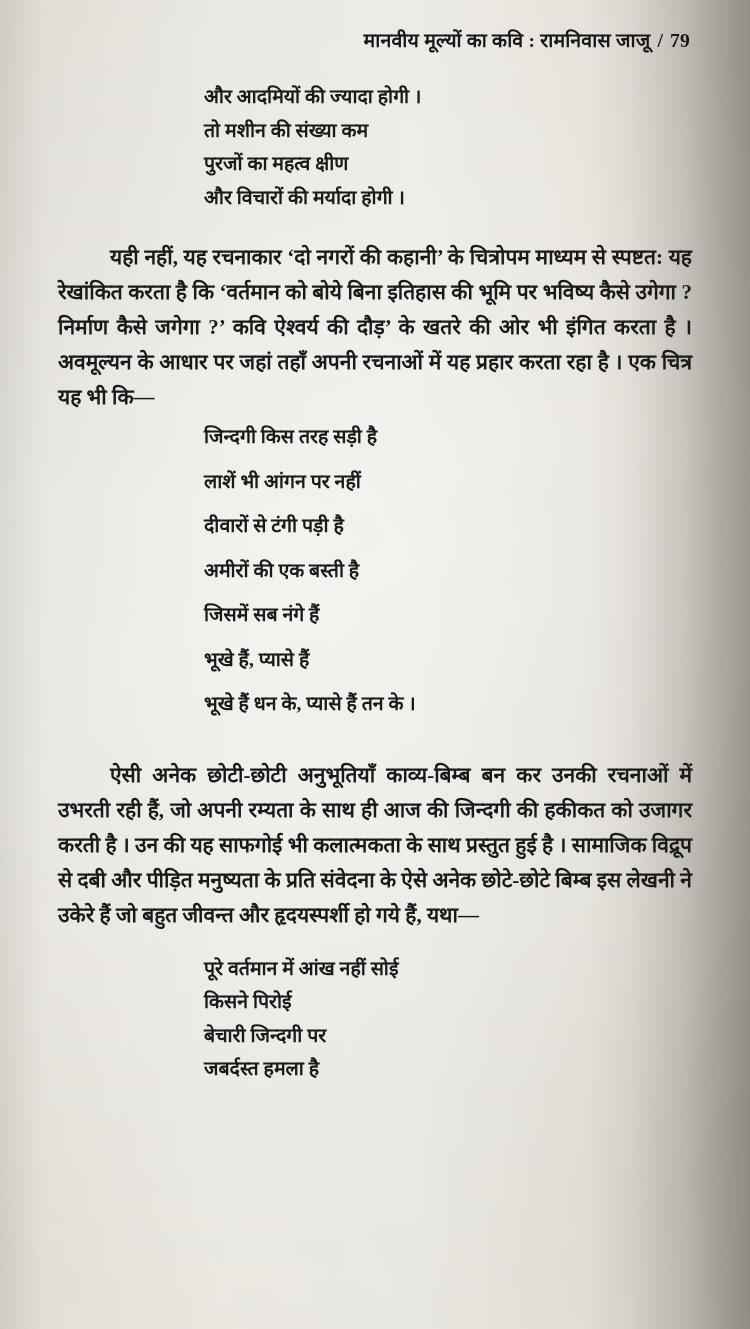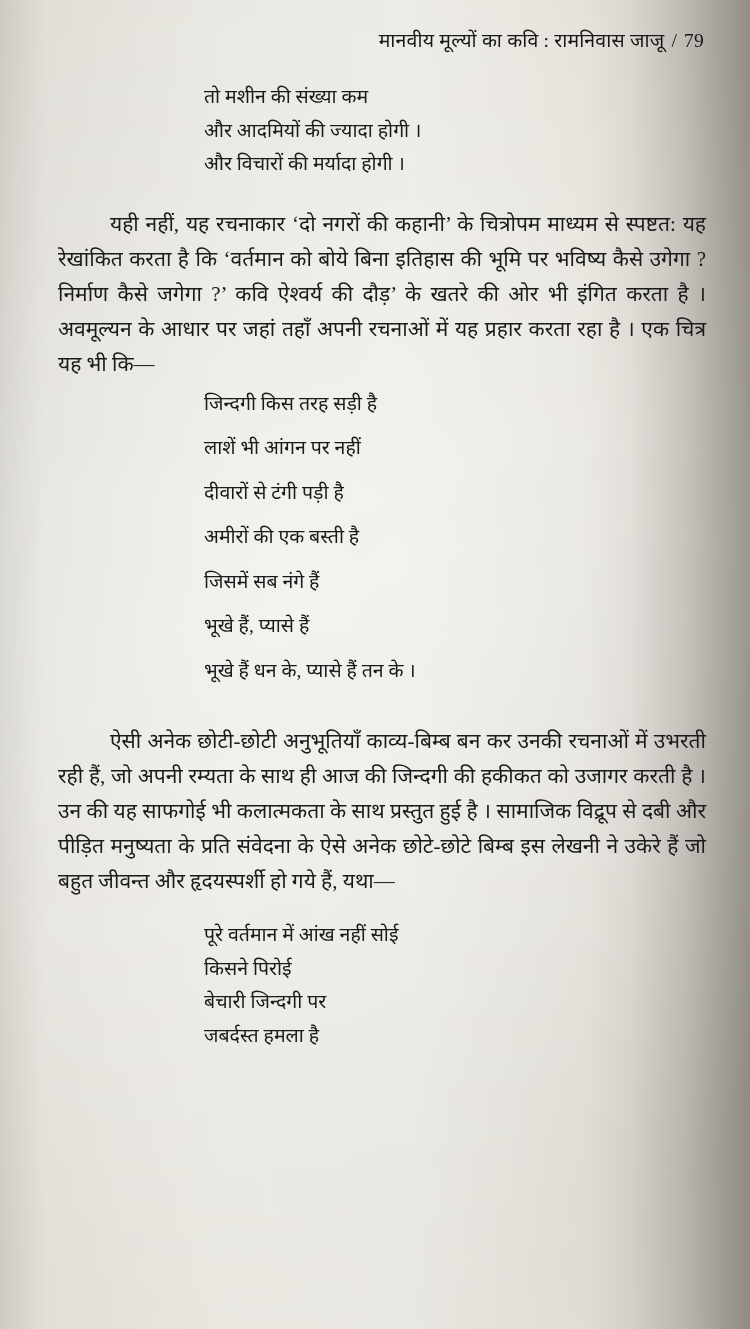--- a/index.html
+++ b/index.html
@@ -42,21 +42,22 @@
     width: 100%; height: 100%;
     background:
       radial-gradient(circle at 15% 15%, rgba(0,0,0,0.025) 0%, rgba(0,0,0,0) 60%),
       radial-gradient(circle at 85% 85%, rgba(0,0,0,0.04) 0%, rgba(0,0,0,0) 55%);
     pointer-events: none;
   }
 
   .content {
     position: relative;
     z-index: 2;
-    padding: 26px 40px 0 58px;
+    padding: 26px 54px 0 58px;
+    font-weight: bold;
   }
 
   
   .running-head {
     text-align: right;
     font-size: 19.5px;
     letter-spacing: 0.2px;
     color: #17161a;
     padding-right: 6px;
     margin-bottom: 34px;
@@ -102,22 +103,23 @@
 <div class="page">
   <div class="content">
 
     <div class="running-head">
       <span>मानवीय मूल्यों का कवि : रामनिवास जाजू</span>
       <span class="sep">/</span>
       <span>79</span>
     </div>
 
     <div class="verse tight">
+      <div class="line">और आदमियों की ज्यादा होगी ।</div>
       <div class="line">तो मशीन की संख्या कम</div>
-      <div class="line">और आदमियों की ज्यादा होगी ।</div>
+      <div class="line">पुरजों का महत्व क्षीण</div>
       <div class="line">और विचारों की मर्यादा होगी ।</div>
     </div>
 
     <div class="spacer-sm"></div>
 
     <p class="para">यही नहीं, यह रचनाकार ‘दो नगरों की कहानी’ के चित्रोपम माध्यम से स्पष्टत: यह रेखांकित करता है कि ‘वर्तमान को बोये बिना इतिहास की भूमि पर भविष्य कैसे उगेगा ? निर्माण कैसे जगेगा ?’ कवि ऐश्वर्य की दौड़’ के खतरे की ओर भी इंगित करता है । अवमूल्यन के आधार पर जहां तहाँ अपनी रचनाओं में यह प्रहार करता रहा है । एक चित्र यह भी कि—</p>
 
     <div class="verse loose">
       <div class="line">जिन्दगी किस तरह सड़ी है</div>
       <div class="line">लाशें भी आंगन पर नहीं</div>

